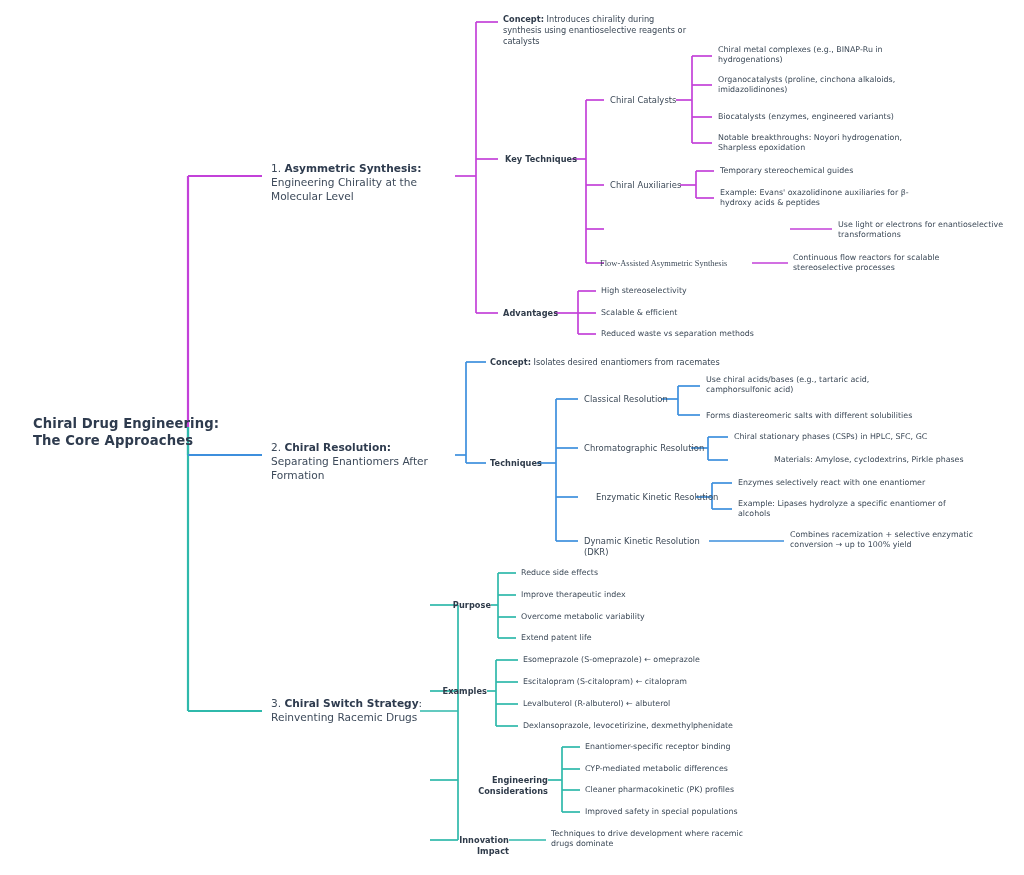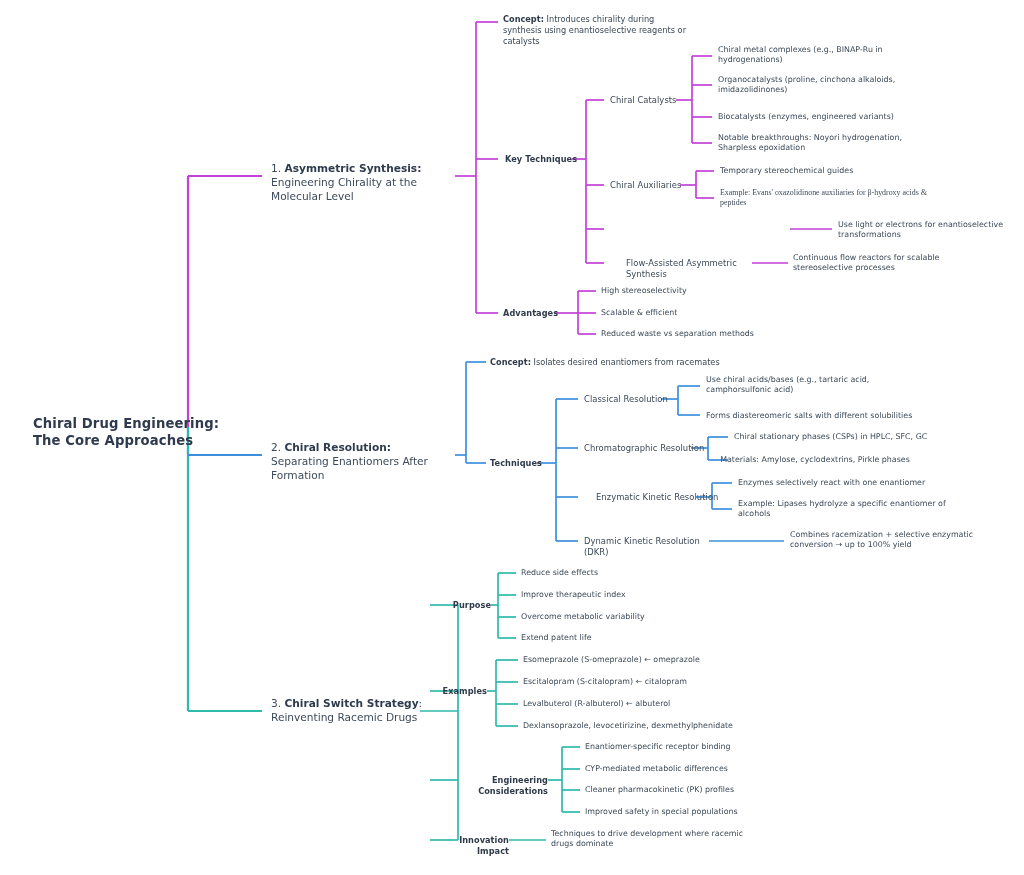--- a/index.html
+++ b/index.html
@@ -204,29 +204,29 @@
   <div class="node lvl4" style="left:718px; top:133px; width:215px;">
     <span>Notable breakthroughs: Noyori hydrogenation, Sharpless epoxidation</span>
   </div>
 
   <div class="node lvl2 reg" style="left:610px; top:180px; width:90px;">
     <span>Chiral Auxiliaries</span>
   </div>
   <div class="node lvl4" style="left:720px; top:166px; width:215px;">
     <span>Temporary stereochemical guides</span>
   </div>
-  <div class="node lvl4" style="left:720px; top:188px; width:215px;font-family:Liberation Serif, serif;">
+  <div class="node lvl4" style="left:720px; top:188px; width:215px;">
     <span>Example: Evans' oxazolidinone auxiliaries for β-hydroxy acids &amp; peptides</span>
   </div>
 
   <div class="node lvl4" style="left:838px; top:220px; width:180px;">
     <span>Use light or electrons for enantioselective transformations</span>
   </div>
 
-  <div class="node lvl2 reg" style="left:626px; top:258px; width:150px;">
+  <div class="node lvl2 reg" style="left:600px; top:258px; width:150px;font-family:Liberation Serif, serif;">
     <span>Flow-Assisted Asymmetric Synthesis</span>
   </div>
   <div class="node lvl4" style="left:793px; top:253px; width:200px;">
     <span>Continuous flow reactors for scalable stereoselective processes</span>
   </div>
 
   <div class="node lvl2" style="left:503px; top:308px; width:60px;">
     <span>Advantages</span>
   </div>
   <div class="node lvl4" style="left:601px; top:286px; width:190px;">
@@ -262,21 +262,21 @@
   <div class="node lvl4" style="left:706px; top:411px; width:210px;">
     <span>Forms diastereomeric salts with different solubilities</span>
   </div>
 
   <div class="node lvl2 reg" style="left:584px; top:443px; width:130px;">
     <span>Chromatographic Resolution</span>
   </div>
   <div class="node lvl4" style="left:734px; top:432px; width:230px;">
     <span>Chiral stationary phases (CSPs) in HPLC, SFC, GC</span>
   </div>
-  <div class="node lvl4" style="left:700px; top:455px; width:230px;text-align:center;">
+  <div class="node lvl4" style="left:774px; top:455px; width:230px;">
     <span>Materials: Amylose, cyclodextrins, Pirkle phases</span>
   </div>
 
   <div class="node lvl2 reg" style="left:584px; top:492px; width:140px;padding-left:12px;">
     <span>Enzymatic Kinetic Resolution</span>
   </div>
   <div class="node lvl4" style="left:738px; top:478px; width:240px;">
     <span>Enzymes selectively react with one enantiomer</span>
   </div>
   <div class="node lvl4" style="left:738px; top:499px; width:210px;">

